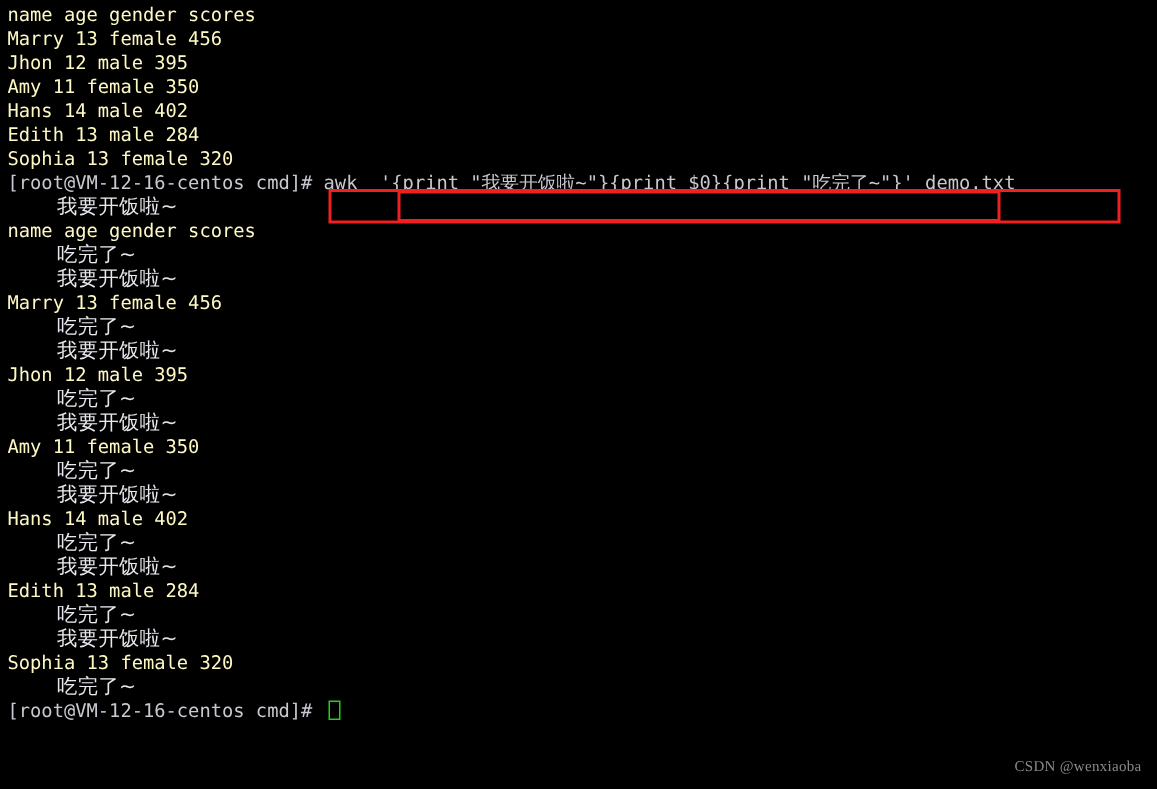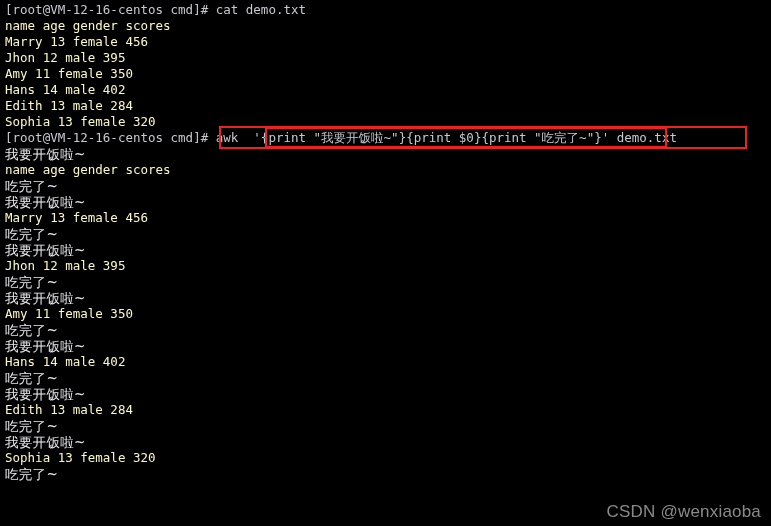--- a/index.html
+++ b/index.html
@@ -27,20 +27,21 @@
   .line {
     height: 16px;
     white-space: pre;
     color: #fef9c3;
   }
   .line.cjk {
     color: #e8e8ee;
     font-family: "DejaVu Sans", "Liberation Sans", sans-serif;
     font-size: 13.5px;
     letter-spacing: 0.3px;
+    margin-left: 33px;
   }
   .line.prompt {
     color: #c8c8d0;
   }
   .cursor {
     display: inline-block;
     width: 8px;
     height: 13px;
     border: 1.5px solid #1fd11f;
     box-sizing: border-box;
@@ -64,31 +65,30 @@
     left: 265px;
     top: 127px;
     width: 402px;
     height: 21px;
   }
   #watermark {
     position: absolute;
     right: 10px;
     bottom: 6px;
     color: #8a8a8a;
-    font-family: Liberation Sans, sans-serif;
-    font-size: 17px;
+    font-family: Liberation Serif, serif;
+    font-size: 10px;
     letter-spacing: 0.2px;
   }
 </style>
 </head>
 <body>
 
 <div id="terminal">
   <div class="lines">
-      <div class="line prompt">[root@VM-12-16-centos cmd]# cat demo.txt</div>
       <div class="line">name age gender scores</div>
       <div class="line">Marry 13 female 456</div>
       <div class="line">Jhon 12 male 395</div>
       <div class="line">Amy 11 female 350</div>
       <div class="line">Hans 14 male 402</div>
       <div class="line">Edith 13 male 284</div>
       <div class="line">Sophia 13 female 320</div>
       <div class="line prompt">[root@VM-12-16-centos cmd]# awk  '{print "我要开饭啦~"}{print $0}{print "吃完了~"}' demo.txt</div>
       <div class="line cjk">我要开饭啦~</div>
       <div class="line">name age gender scores</div>
@@ -104,19 +104,20 @@
       <div class="line cjk">吃完了~</div>
       <div class="line cjk">我要开饭啦~</div>
       <div class="line">Hans 14 male 402</div>
       <div class="line cjk">吃完了~</div>
       <div class="line cjk">我要开饭啦~</div>
       <div class="line">Edith 13 male 284</div>
       <div class="line cjk">吃完了~</div>
       <div class="line cjk">我要开饭啦~</div>
       <div class="line">Sophia 13 female 320</div>
       <div class="line cjk">吃完了~</div>
+      <div class="line prompt">[root@VM-12-16-centos cmd]# <span class="cursor"></span></div>
     </div>
 
   <div class="hl-box" id="hl-outer"></div>
   <div class="hl-box" id="hl-inner"></div>
 
   <div id="watermark">CSDN @wenxiaoba</div>
 </div>
 
 </body></html>

